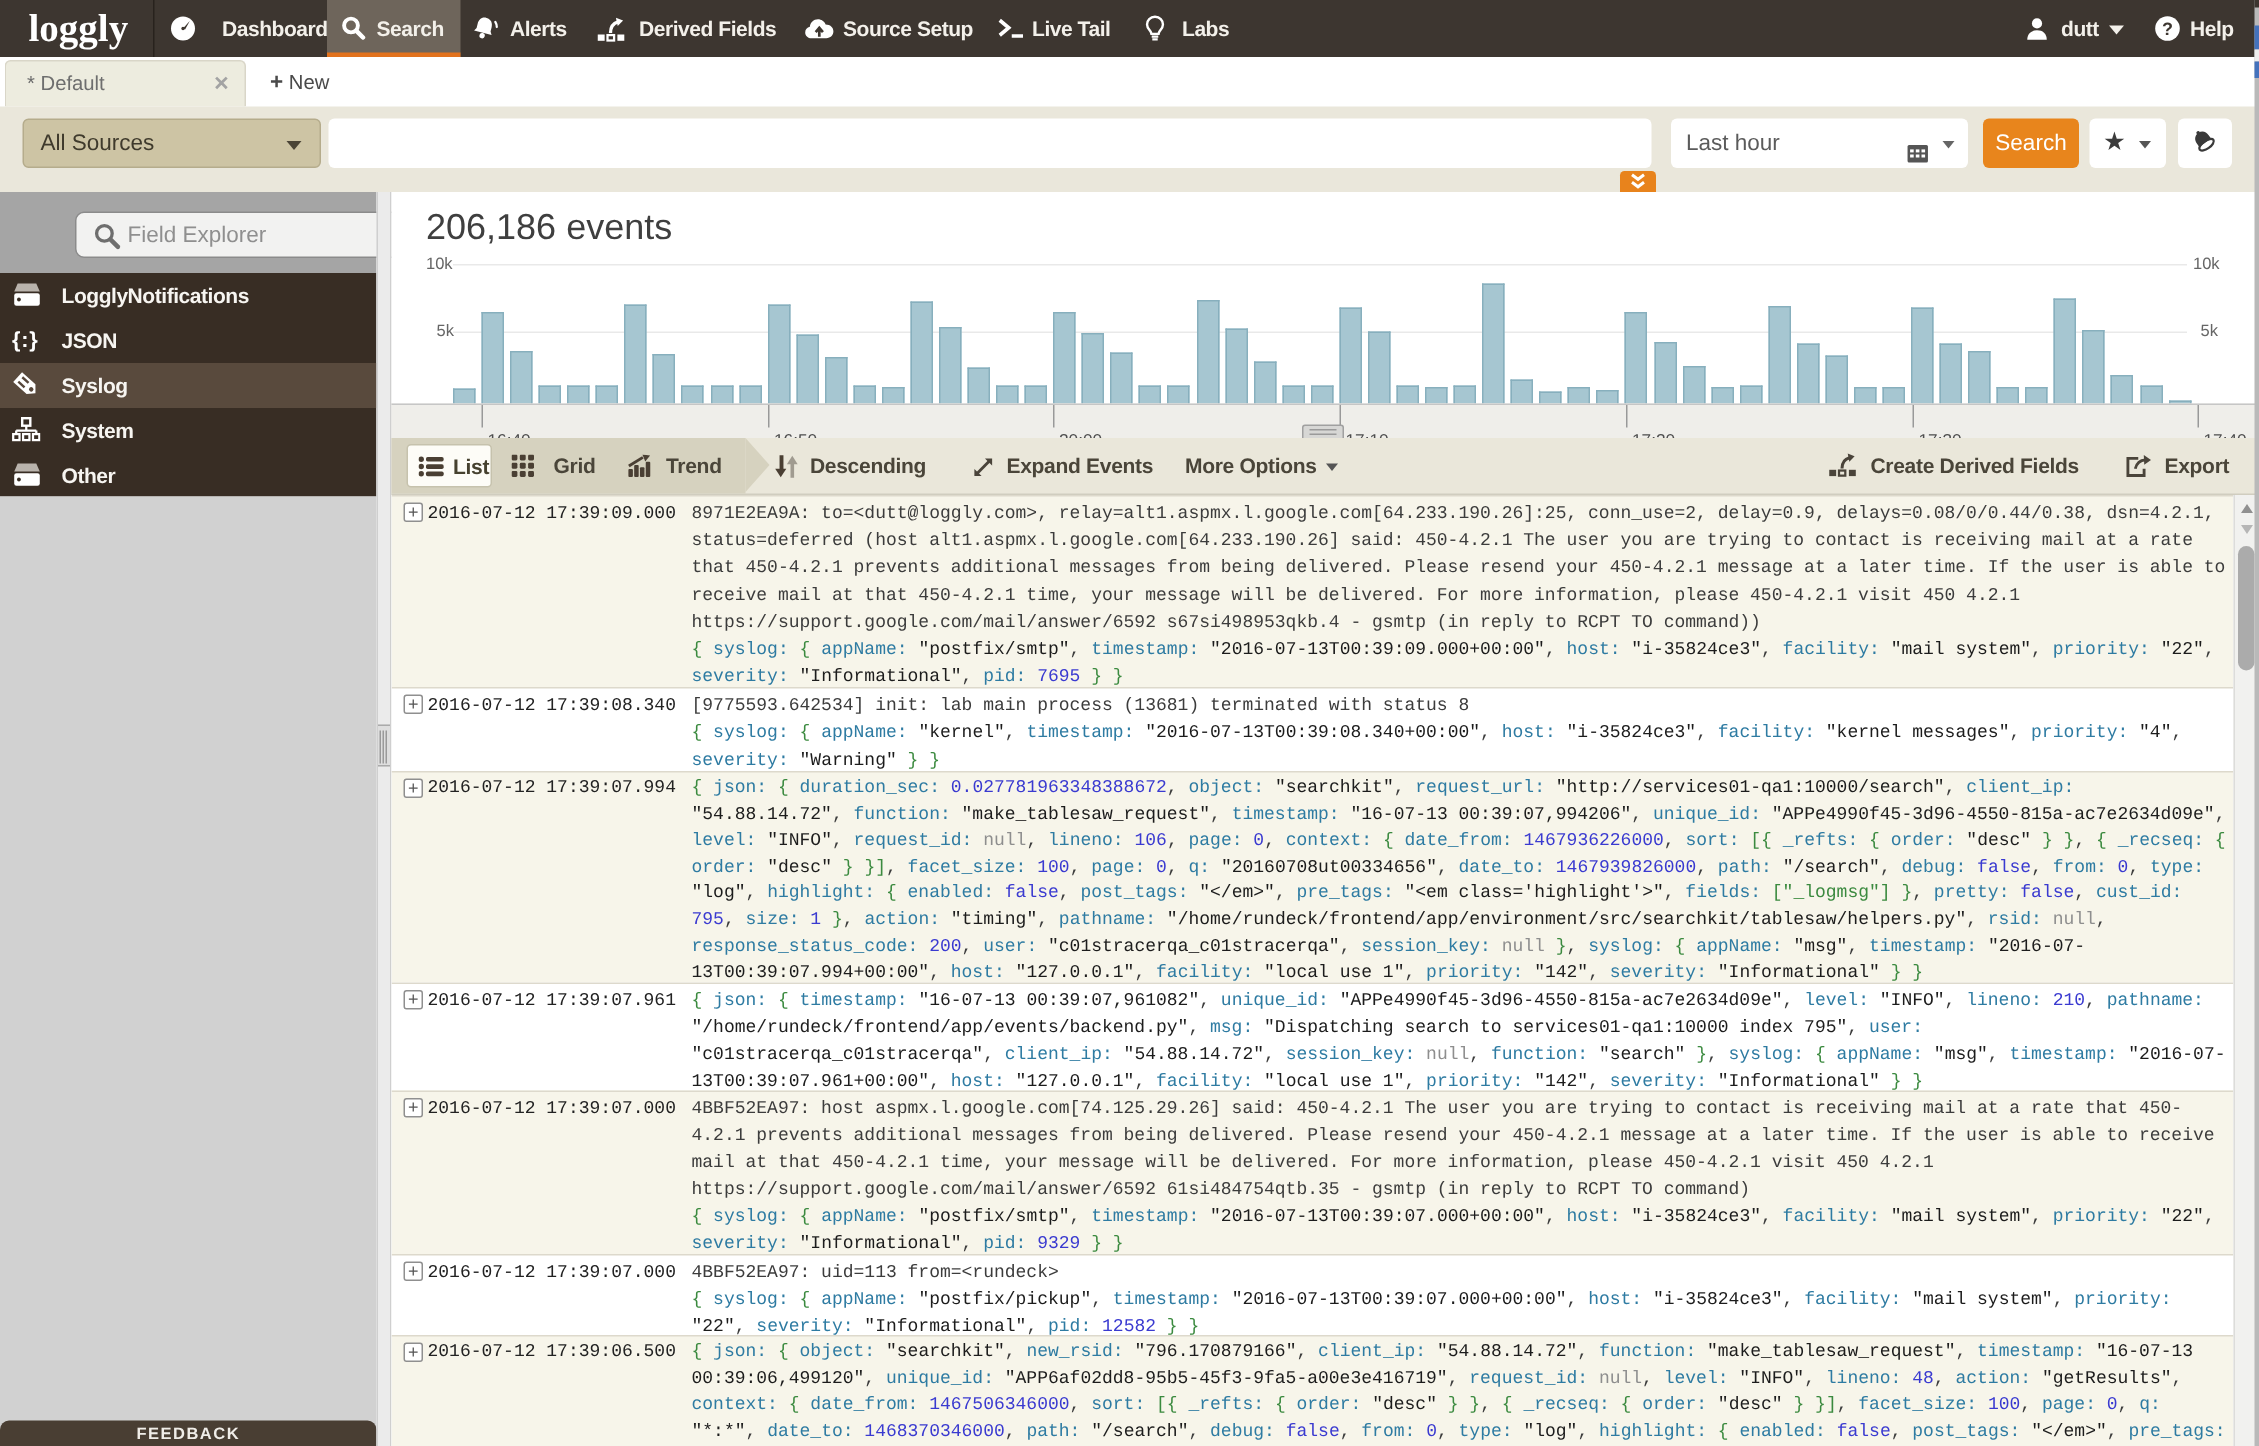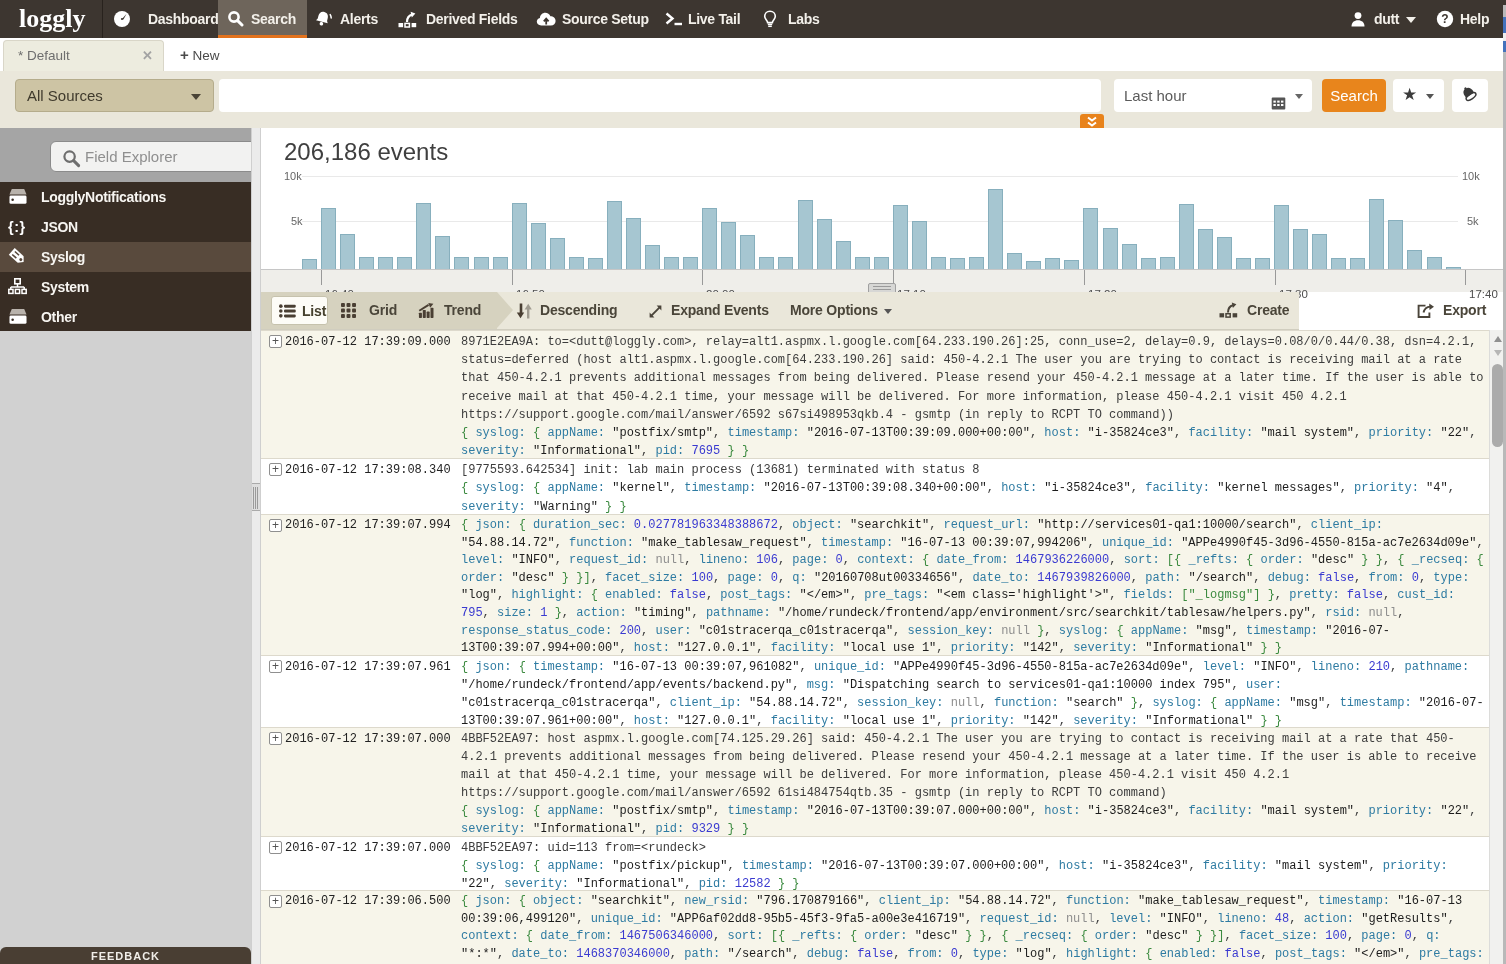--- a/index.html
+++ b/index.html
@@ -70,21 +70,21 @@
 .bar { position:absolute; bottom:0px; width:15px; background:#a6c6d1; border:1px solid #87afbd; border-bottom:none; }
 #axis { position:absolute; left:261px; top:269px; width:1245px; height:23px; background:#efeeea;
   border-top:1px solid #c6c6c6; }
 .tick { position:absolute; top:0; width:1px; height:15px; background:#999; }
 .ticklab { position:absolute; top:2px; font-size:11.5px; color:#4e4e4e;margin-top:16px; }
 #axhandle { position:absolute; left:607px; top:13px; width:28px; height:11px; background:#d7d7d5;
   border:1px solid #a0a0a0; border-radius:2px; }
 #axhandle i { display:block; margin:2px 4px 0; height:1px; background:#9a9a9a; }
 
 
-#toolbar { position:absolute; left:261px; top:292px; width:1038px; height:38px; background:#eae7da;
+#toolbar { position:absolute; left:261px; top:292px; width:1245px; height:38px; background:#eae7da;
   border-bottom:1px solid #d0cdbf; }
 #tseg { position:absolute; left:0; top:0; width:236px; height:37px; background:#d6d2bf; }
 #tsegarrow { position:absolute; left:236px; top:0; width:0; height:0;
   border-top:18.5px solid transparent; border-bottom:18.5px solid transparent; border-left:16px solid #d6d2bf; }
 .tbtn { position:absolute; top:4px; height:29px; font-size:14px; color:#46412f; line-height:29px; font-weight:bold; letter-spacing:-0.2px; }
 #listbtn { left:10px; width:57px; background:#fdfcf7; border:1px solid #c6c2ad; border-radius:3px; }
 .tlab { position:absolute; font-size:14px; color:#4a4539; top:0; line-height:37px; font-weight:bold; letter-spacing:-0.2px; }
 .ticn { position:absolute; top:12px; line-height:0; }
 .caret { display:inline-block; width:0; height:0; border-left:4px solid transparent;
   border-right:4px solid transparent; border-top:5px solid #555; margin-left:6px; vertical-align:middle; }

